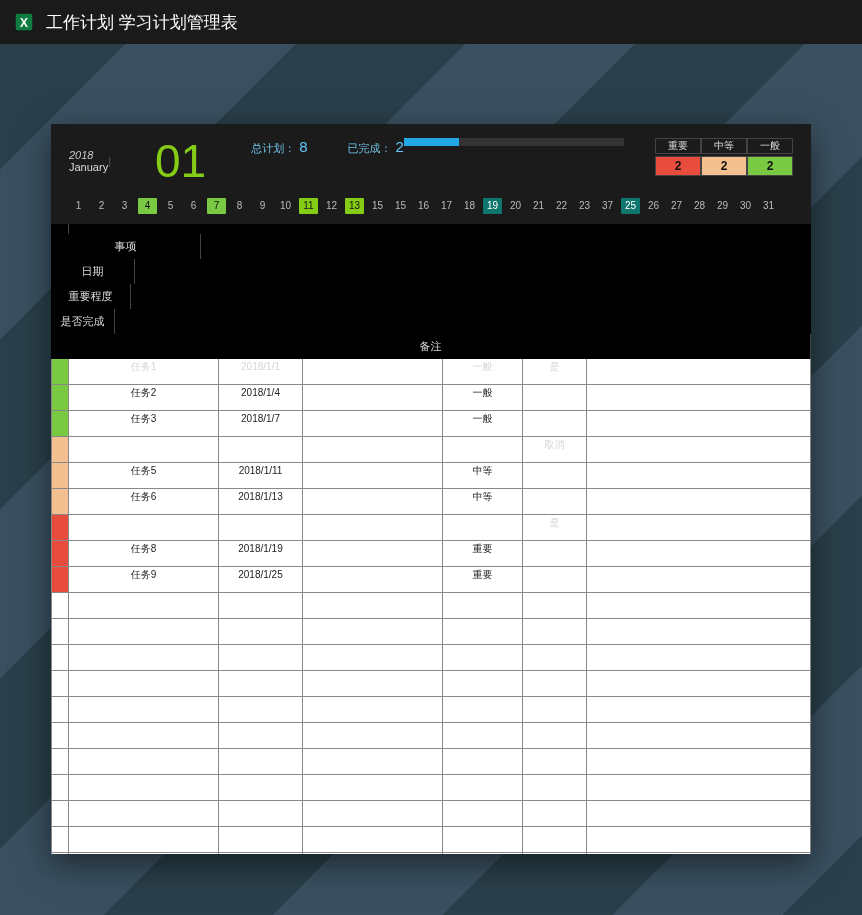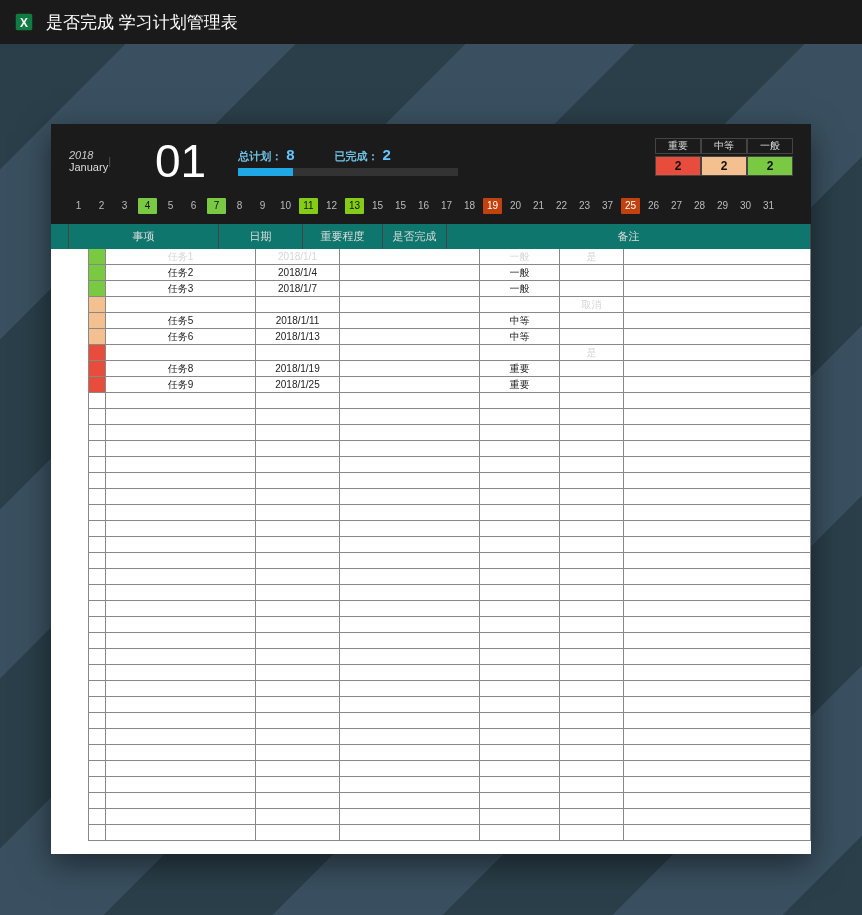--- a/index.html
+++ b/index.html
@@ -41,27 +41,26 @@
     display: flex; align-items: stretch;
   }
   .hdr-left {
     display: flex; align-items: center;
     color: #bbb; font-size: 11px;
   }
   .hdr-year { margin-right: 8px; color:#ccc;font-style:italic; }
   .hdr-div  { color:#555; margin-right: 14px; }
   .hdr-month { color:#ddd; }
   .hdr-bigmonth {
-    font-size: 46px; font-weight: 300; color:#ffffff;
+    font-size: 46px; font-weight: 300; color:#84cc16;
     margin: 0 14px 0 30px; line-height: 1;
   }
   .hdr-mid {
-    flex: 1; display:flex; flex-direction:column; justify-content:center;
+    flex: 1; display:flex; flex-direction:row; justify-content:center;
     padding: 0 18px;
-    font-weight: bold;
   }
   .stats-line { color:#6ec1e4; font-size:11px; display:flex; gap:40px; margin-bottom:4px;}
   .stats-line .num { color:#63c7ff; font-size:15px; margin-left:4px;}
   .progress {
     height: 8px; width: 220px; background:#333; position:relative;
   }
   .progress .bar { position:absolute; left:0; top:0; bottom:0; background:#1fa7e6;}
   .hdr-right { display:flex; flex-direction:column; font-size:10px; color:#ccc;}
   .legend-row1 { display:flex; }
   .legend-row2 { display:flex; margin-top:2px;}
@@ -78,56 +77,56 @@
     background:#1b1b1b; padding:6px 18px 10px 18px;
     display:flex; gap:4px; align-items:center;
     color:#bbb; font-size:10px;
   }
   .day {
     width:19px; height:16px; line-height:16px; text-align:center;
     border-radius:1px;
   }
   .day.green  { background:#7ac943; color:#111; }
   .day.peach  { background:#84cc16; color:#111; }
-  .day.red    { background:#c2410c; color:#fff; }
+  .day.red    { background:#0f766e; color:#fff; }
 
   .table-hdr {
-    display:flex; background:#0f766e; color:#ddd; font-size:11px;
+    display:flex; background:#000000; color:#ddd; font-size:11px;flex-direction:column;
   }
   .th { padding:5px 4px; border-right:1px solid #444; text-align:center;}
   .col-mark { width:18px; }
   .col-item { width:150px; }
   .col-date { width:84px; }
   .col-loc  { width:140px; }
   .col-lvl  { width:80px; }
   .col-done { width:64px; }
   .col-note { flex:1; }
 
   .rows { }
-  .row { display:flex; font-size:10px; color:#222; height:16px;padding-left:37px;}
+  .row { display:flex; font-size:10px; color:#222; height:26px;}
   .td { border-right:1px solid #888; border-bottom:1px solid #888; text-align:center; line-height:16px; white-space:nowrap; overflow:hidden;}
   .row.faded { color:#d5d5d5; }
   .mark { width:18px; border-left:1px solid #888;}
   .mk-green { background:#7ac943; }
   .mk-peach { background:#f5c08f; }
   .mk-red   { background:#e84c3d; }
 </style>
 </head>
 <body>
 
 <div class="bg-stripes"></div>
 
 <div class="titlebar">
   <span class="excel-icon">
     <svg width="22" height="22" viewBox="0 0 24 24">
         <rect x="3" y="3" width="18" height="18" rx="2" fill="#107c41"></rect>
         <text x="12" y="17" text-anchor="middle" font-size="13" font-family="Arial" font-weight="bold" fill="#fff">X</text>
       </svg>
   </span>
-  <span>是否完成 学习计划管理表</span>
+  <span>工作计划 学习计划管理表</span>
 </div>
 
 <div class="sheet-wrap">
 
   <div class="sheet-header">
     <div class="hdr-left">
       <div>
         <div class="hdr-year">2018</div>
         <div class="hdr-month">January</div>
       </div>

